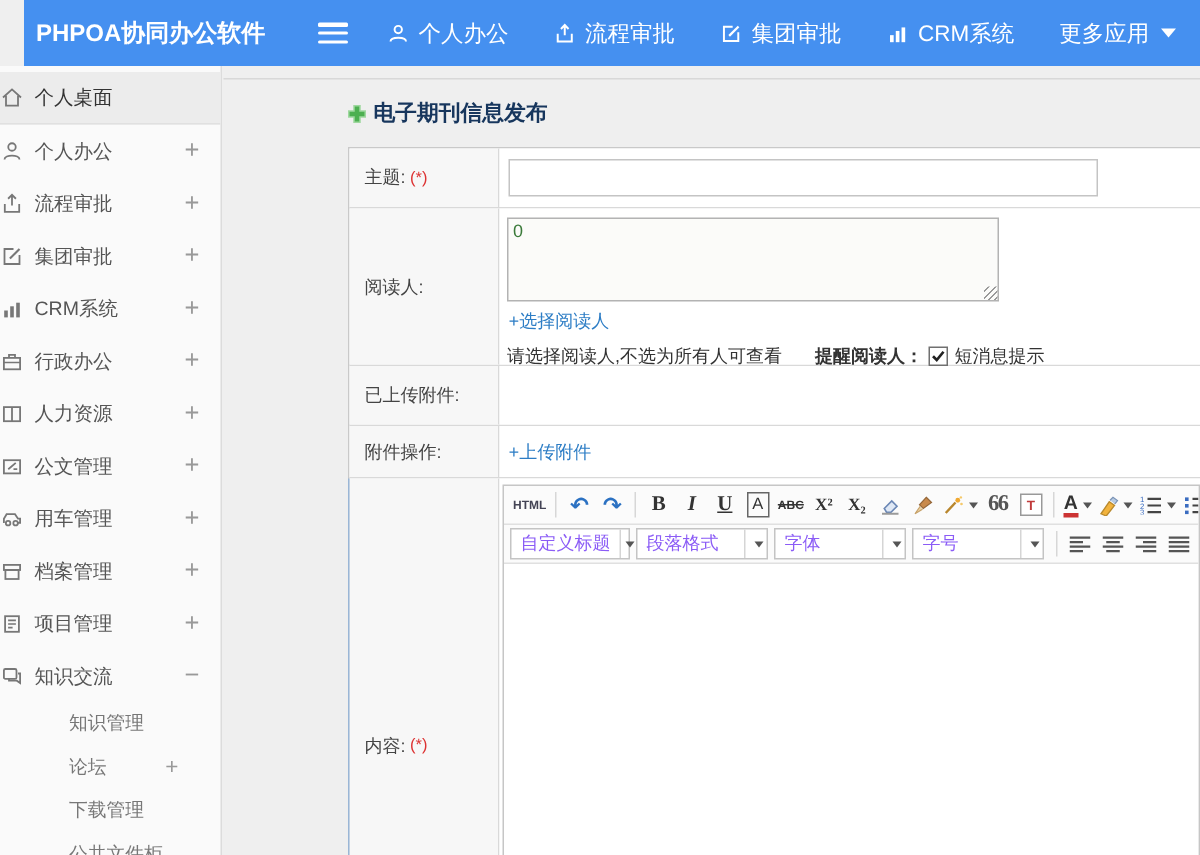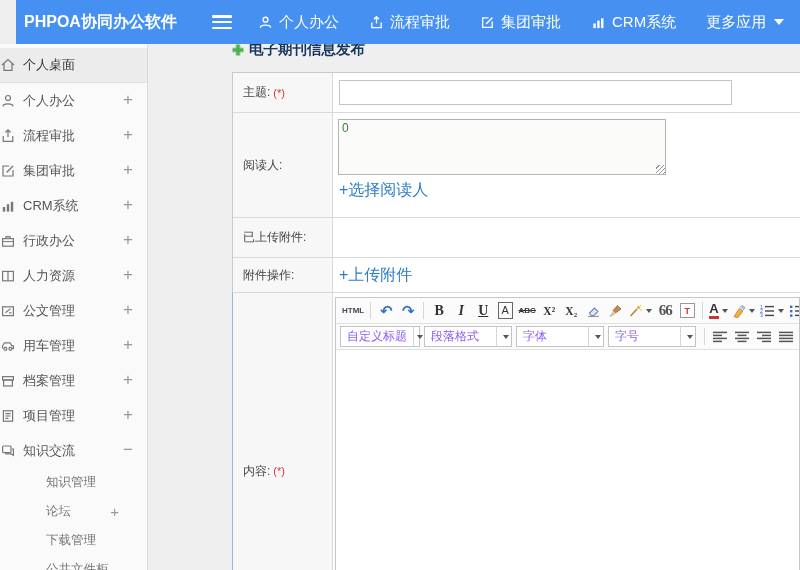--- a/index.html
+++ b/index.html
@@ -27,21 +27,21 @@
                cursor:pointer; color:#555; font-size:13px; }
   .side-item.active { background:#ececec; border-bottom:1px solid #e0e0e0; color:#333; }
   .sicon { width:17px; height:16px; margin-right:6px; flex:none; }
   .sexpand { position:absolute; right:14px; top:50%; transform:translateY(-53%);
              font-size:17px; font-weight:300; color:#999; }
   .side-sub { position:relative; height:29px; display:flex; align-items:center;
               padding-left:46px; cursor:pointer; color:#777; font-size:12.5px; }
   .side-sub .sexpand { right:28px; font-size:15px; }
 
   
-  .content { position:absolute; left:149px; top:26px; width:651px; height:391px;
+  .content { position:absolute; left:149px; top:52px; width:651px; height:391px;
              background:#efefef; border-top:1px solid #d8d8d8; }
   .page-title { position:absolute; left:82px; top:13px; display:flex; align-items:center; gap:4px; }
   .page-title .ttl { font-size:14.5px; font-weight:bold; color:#17365d; }
 
   
   .form-table { position:absolute; left:83px; top:45px; width:568px;
                 background:#fff; border:1px solid #c9c9c9; border-right:none; }
   .frow { display:flex; border-bottom:1px solid #d9d9d9; }
   .frow:last-child { border-bottom:none; }
   .fl { width:100px; flex:none; background:#f7f7f7; border-right:1px solid #d9d9d9;
@@ -53,21 +53,21 @@
   .subject-input { width:393px; height:25px; border:1px solid #c4c4c4; background:#fff;
                    font-size:12px; padding:0 4px; }
   .row-readers { height:105px; }
   .row-readers .fv { padding:6px 0 0 5px; }
   .readers-area { width:328px; height:56px; border:1px solid #b3b3b3; background:#fbfbf9;
                   font-size:12px; color:#3a7a3a; padding:1px 3px; resize:none; position:relative;
                   font-family:"Liberation Sans","DejaVu Sans",sans-serif; display:block; }
   .ta-wrap { position:relative; width:328px; }
   .ta-corner { position:absolute; right:1px; bottom:1px; width:9px; height:9px;
                background:repeating-linear-gradient(135deg,transparent 0 2px,#999 2px 3px); }
-  .link { color:#2d7dc5; font-size:16px; text-decoration:none; cursor:pointer; display:inline-block; }
+  .link { color:#2d7dc5; font-size:12px; text-decoration:none; cursor:pointer; display:inline-block;font-family:Liberation Mono, monospace; }
   .readers-link { margin:5px 0 3px 1px; }
   .readers-note { font-size:12px; color:#333; display:flex; align-items:center; margin-top:3px; }
   .remind { font-weight:bold; margin-left:22px; }
   .cbx { width:13px; height:13px; border:1px solid #707070; background:#fff; margin:0 4px 0 4px;
          display:inline-flex; align-items:center; justify-content:center; cursor:pointer; }
   .row-section { height:32px; }
   .section-bar { flex:1; background:#e6e6e6; display:flex; align-items:center;
                  padding-left:12px; font-size:12.5px; font-weight:bold; color:#333; }
   .row-uploaded { height:40px; }
   .row-attachop { height:35px; }
@@ -330,20 +330,30 @@
     <div class="frow row-readers">
       <div class="fl">
         <span>阅读人:</span>
       </div>
       <div class="fv">
         <div class="ta-wrap">
           <textarea class="readers-area" style="">0</textarea>
           <span class="ta-corner"></span>
         </div>
         <a class="link readers-link">+选择阅读人</a>
+        <div class="readers-note">
+          <span>请选择阅读人,不选为所有人可查看</span>
+          <span class="remind">提醒阅读人：</span>
+          <span class="cbx">
+              <svg width="11" height="11" viewBox="0 0 11 11">
+                <path d="M2 5.5 L4.5 8 L9 2.5" fill="none" stroke="#222" stroke-width="1.8"></path>
+              </svg>
+            </span>
+          <span>短消息提示</span>
+        </div>
       </div>
     </div>
 
 
     <div class="frow row-uploaded">
       <div class="fl">
         <span>已上传附件:</span>
       </div>
       <div class="fv"></div>
     </div>

